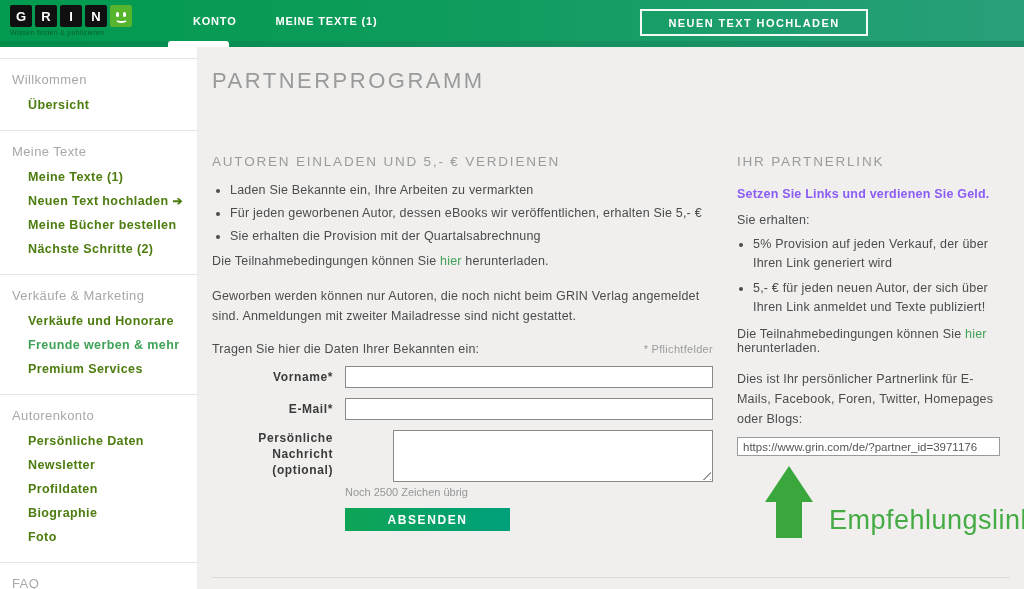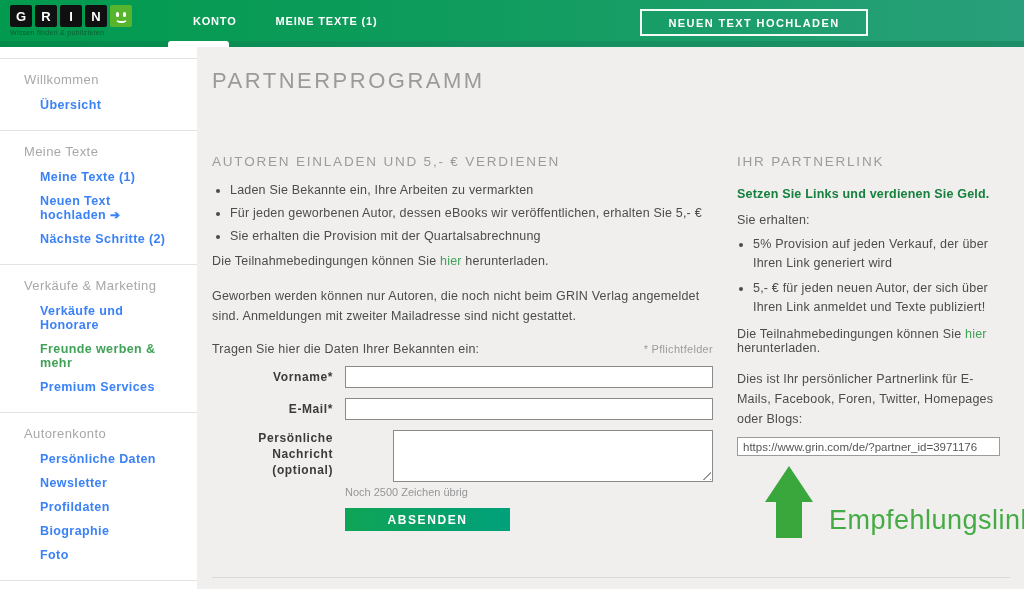--- a/index.html
+++ b/index.html
@@ -32,24 +32,24 @@
 
   .upload-btn { position:absolute; left:640px; top:9px; width:228px; height:27px;
     border:2px solid #f2fbf6; background:transparent; color:#fff; font-family:inherit;
     font-size:11px; font-weight:bold; letter-spacing:1.4px; cursor:pointer; }
 
   
   .body-wrap { flex:1; display:flex; min-height:0; }
 
   
   .sidebar { width:197px; flex:0 0 197px; background:#fff; padding-top:11px; }
-  .nav-section { border-top:1px solid #e3e3e3; padding:10px 12px 13px; }
+  .nav-section { border-top:1px solid #e3e3e3; padding:10px 0 13px; }
   .nav-section.last { border-bottom:1px solid #e3e3e3; padding-bottom:18px; }
   .nav-title { color:#a8a8a8; font-size:13px; letter-spacing:0.4px; padding:3px 0 6px 12px; }
-  .nav-item { font-size:12.5px; font-weight:bold; color:#3b82f6; letter-spacing:0.4px;
+  .nav-item { font-size:12.5px; font-weight:bold; color:#4d7c0f; letter-spacing:0.4px;
     padding:5px 0 5px 28px; cursor:pointer; }
   .nav-item.active { color:#3fa257; }
   .nav-item .arrow-glyph { margin-left:4px; font-size:12px; }
 
   
   .main { flex:1; background:#f0efee; padding:21px 14px 4px 15px; position:relative; }
   .page-title { font-size:22px; font-weight:400; color:#9a9a9a; letter-spacing:2.5px; }
   .columns { display:flex; margin-top:60px; }
   .col-left { width:501px; flex:0 0 501px; }
   .col-right { width:263px; flex:0 0 263px; margin-left:24px; }
@@ -76,21 +76,21 @@
   .form-textarea { width:100%; height:52px; border:1px solid #8a8a8a; background:#fff;
     font-family:inherit; font-size:12px; color:#333; padding:3px 5px; resize:none; display:block; }
   .resize-handle { position:absolute; right:2px; bottom:2px; width:9px; height:9px; pointer-events:none;
     background:repeating-linear-gradient(135deg, transparent 0 2px, #999 2px 3px, transparent 3px 5px);
     clip-path:polygon(100% 0, 100% 100%, 0 100%); }
   .chars-hint { margin:4px 0 0 133px; font-size:11px; color:#969696; }
   .submit-btn { margin:10px 0 0 133px; width:165px; height:23px; border:none; cursor:pointer;
     background:linear-gradient(90deg,#0fa455,#00a07b); color:#fff; font-family:inherit;
     font-size:12px; font-weight:bold; letter-spacing:1.6px; }
 
-  .intro-bold { margin-top:18px; font-size:12.5px; font-weight:bold; color:#15803d; letter-spacing:0.2px; }
+  .intro-bold { margin-top:18px; font-size:12.5px; font-weight:bold; color:#8b5cf6; letter-spacing:0.2px; }
   .r-intro { margin-top:16px; line-height:20px; }
   .r-receive { margin-top:12px; }
   .r-bullets { margin-top:8px; padding-left:16px; }
   .r-bullets li { font-size:12.5px; color:#4c4c4c; letter-spacing:0.2px; line-height:19px; margin-bottom:6px; }
   .r-terms { margin-top:10px; }
   .r-linklabel { margin-top:14px; line-height:20px; }
   .partner-input { margin-top:8px; width:100%; height:19px; border:1px solid #9b9b9b; background:#fff;
     font-family:inherit; font-size:11.5px; color:#555; padding:0 5px; }
 
   .annotation { margin-top:10px; display:flex; align-items:flex-end; }
@@ -142,20 +142,21 @@
       <div class="nav-section">
         <div class="nav-title">Willkommen</div>
         <div class="nav-item">Übersicht</div>
       </div>
       <div class="nav-section">
         <div class="nav-title">Meine Texte</div>
         <div class="nav-item">Meine Texte (1)</div>
         <div class="nav-item">
           <span>Neuen Text hochladen</span><span class="arrow-glyph">➔</span>
         </div>
+        <div class="nav-item">Meine Bücher bestellen</div>
         <div class="nav-item">Nächste Schritte (2)</div>
       </div>
       <div class="nav-section">
         <div class="nav-title">Verkäufe &amp; Marketing</div>
         <div class="nav-item">Verkäufe und Honorare</div>
         <div class="nav-item active">Freunde werben &amp; mehr</div>
         <div class="nav-item">Premium Services</div>
       </div>
       <div class="nav-section">
         <div class="nav-title">Autorenkonto</div>

